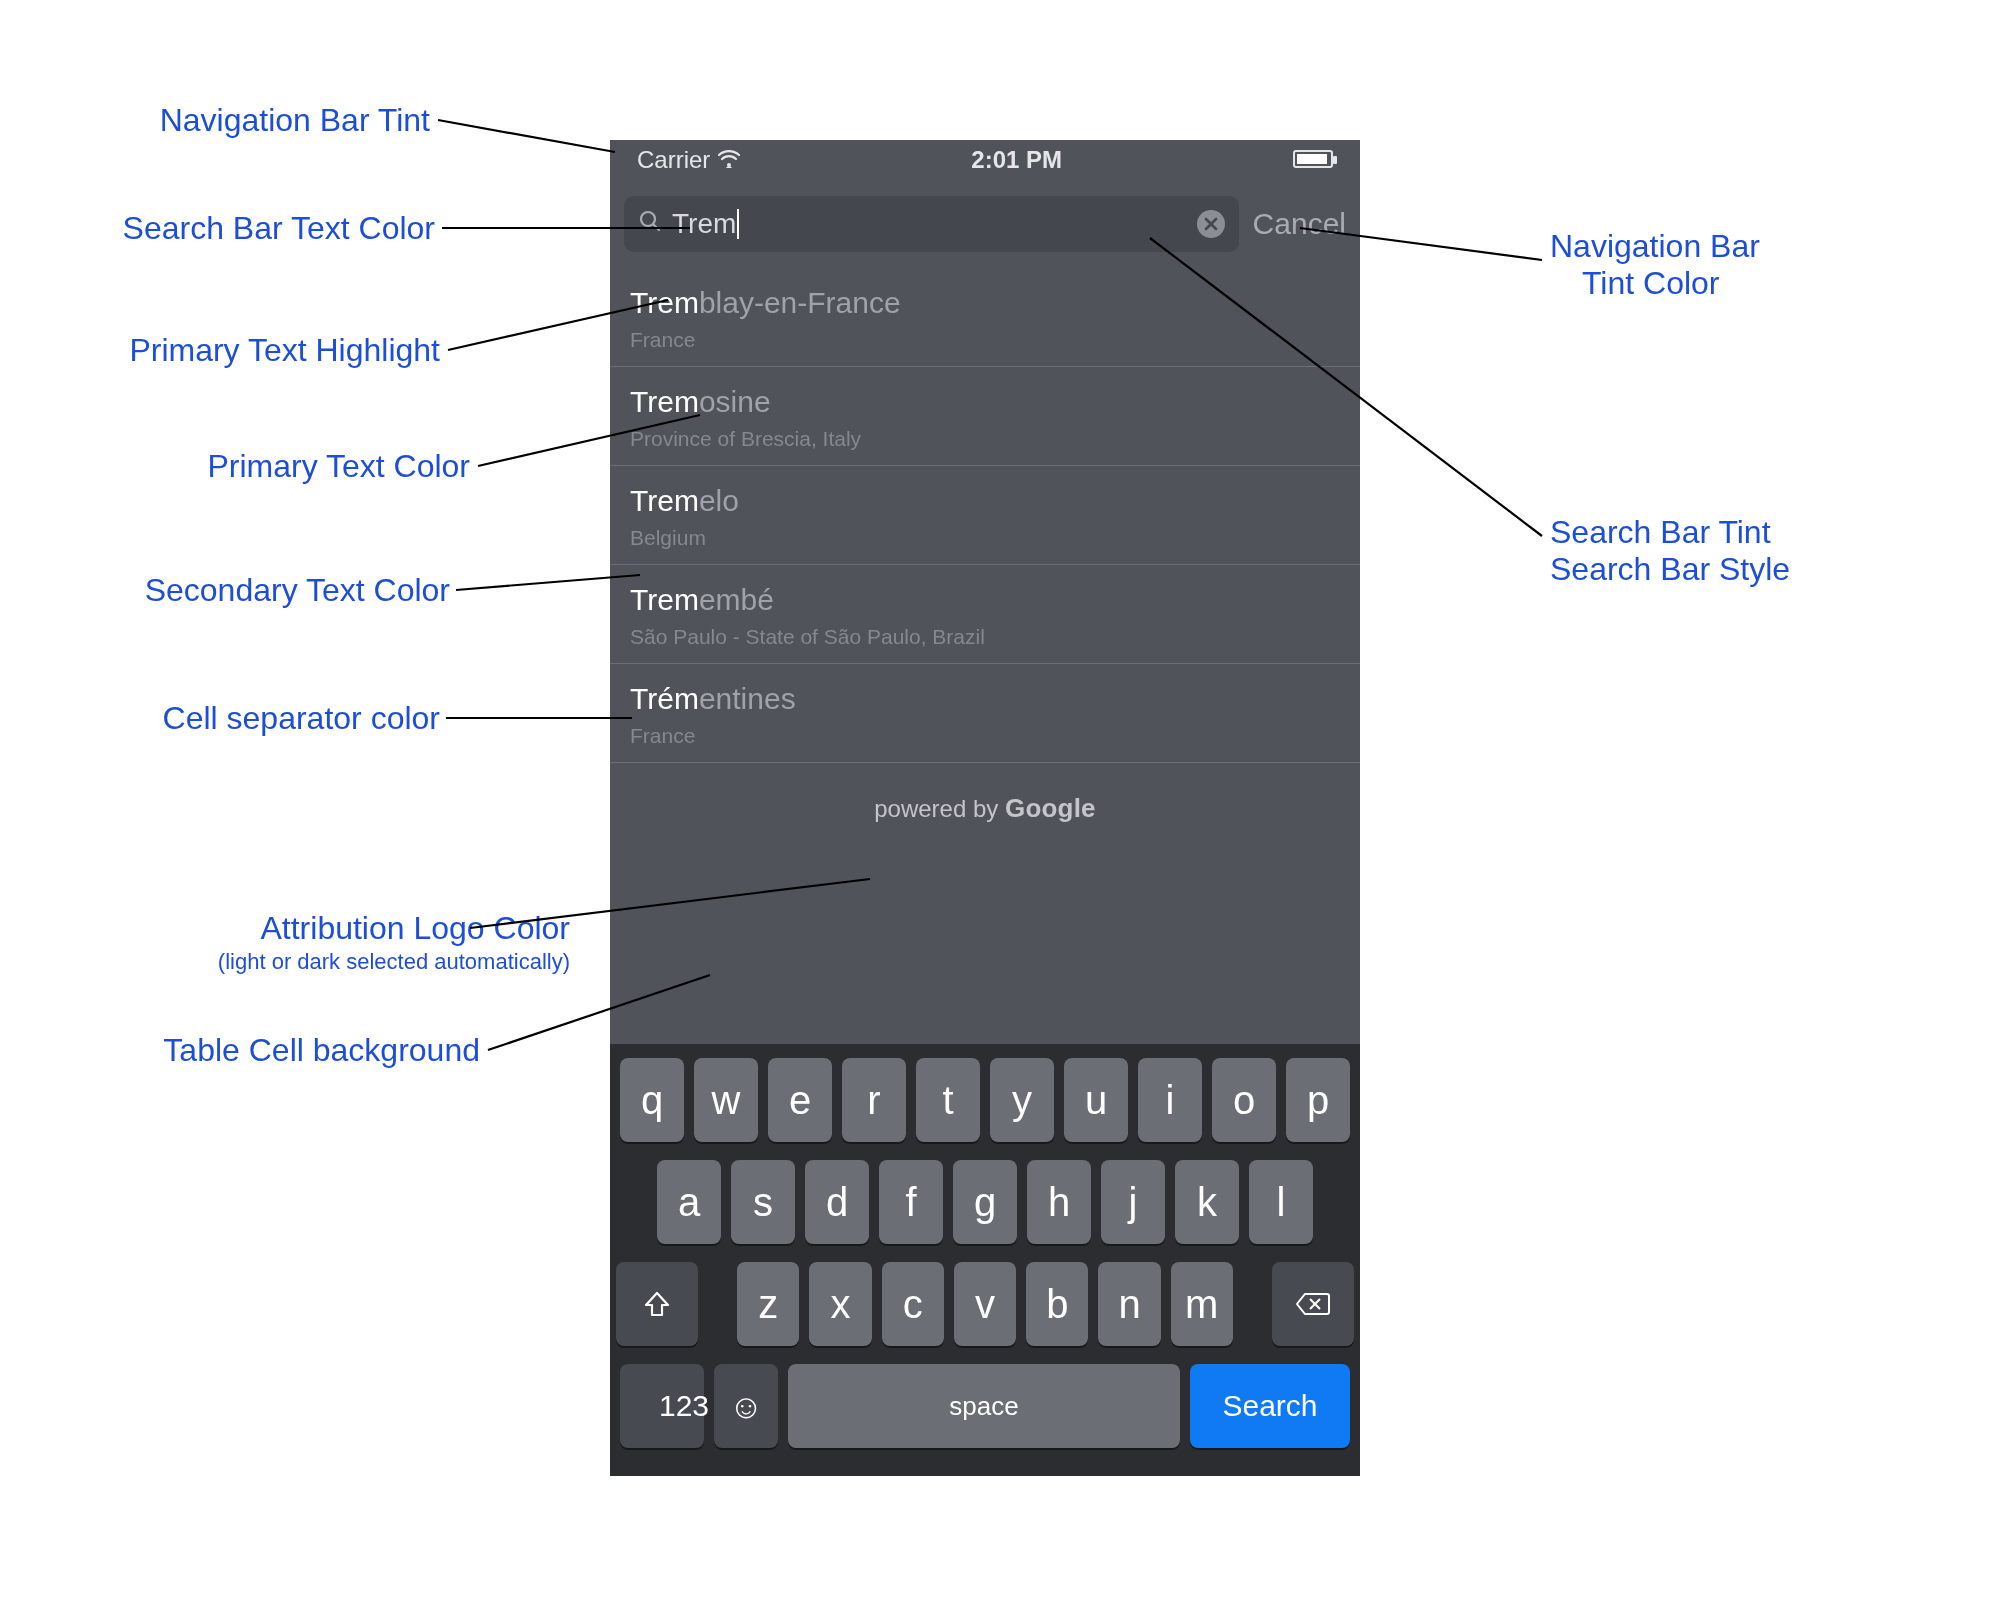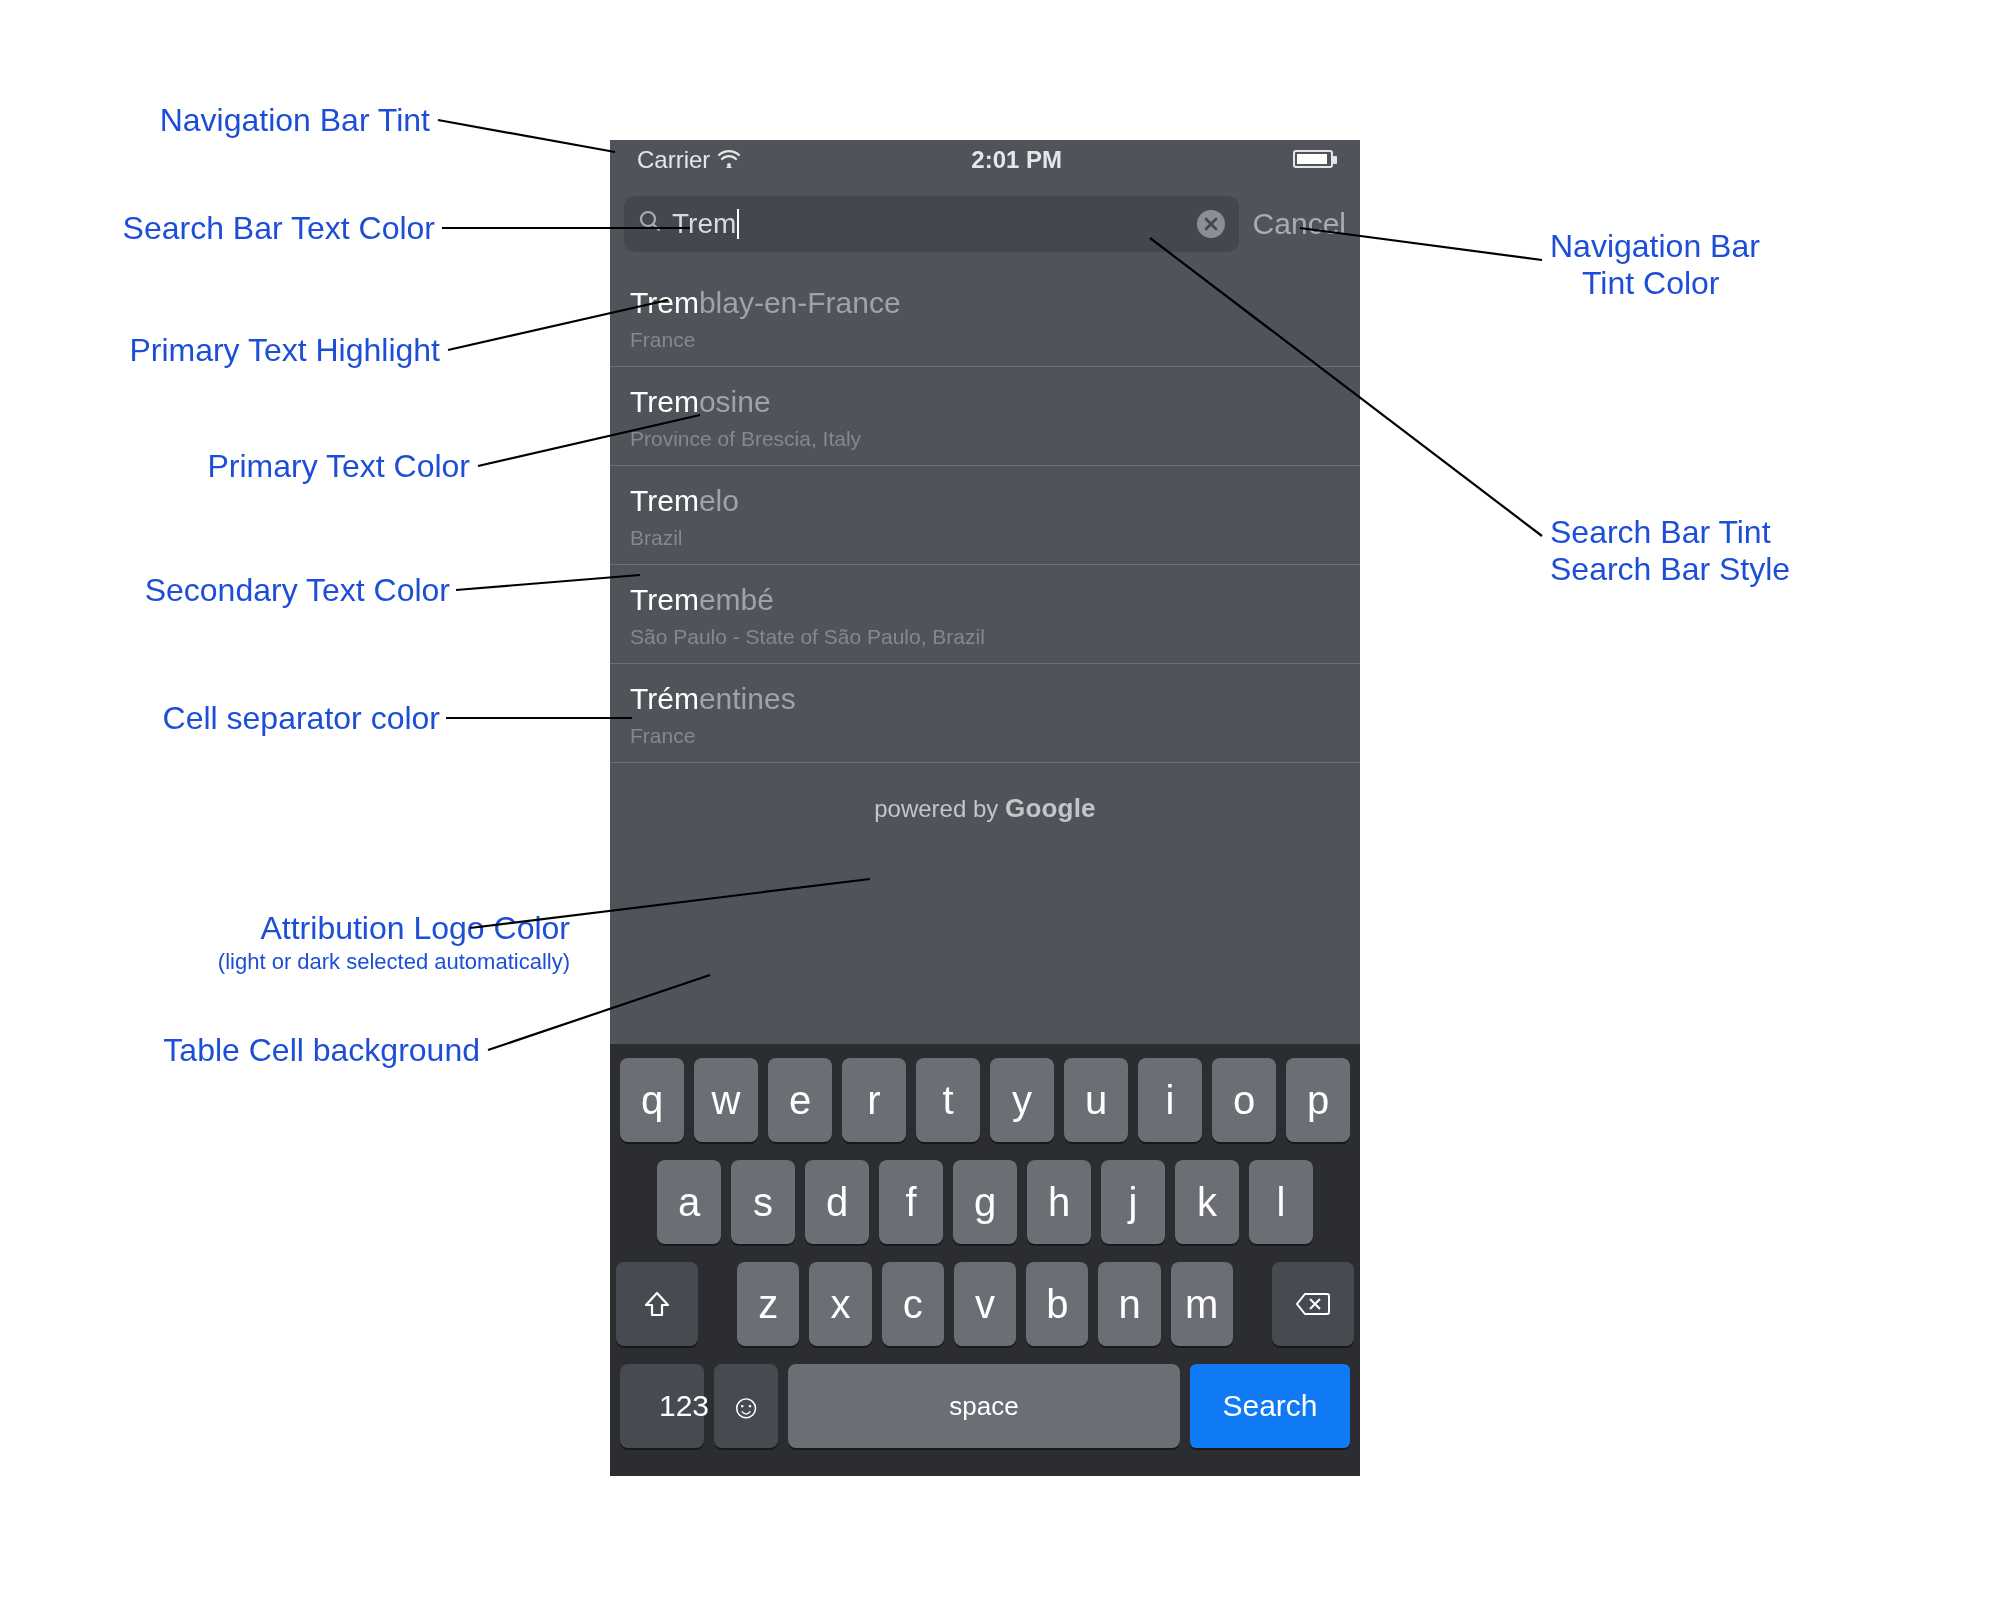--- a/index.html
+++ b/index.html
@@ -129,21 +129,21 @@
     display:flex; align-items:center; justify-content:center;
     font-size: 40px;
     box-shadow: 0 2px 0 rgba(0,0,0,.45);
   }
   .key.letter { width: 64px; }
   .key.special { background:#474a50; }
   .key.shift, .key.bksp { width: 84px; }
   .key.num { width: 84px; font-size:30px;padding-left:44px; }
   .key.emoji { width: 64px; font-size:34px; }
   .key.space { flex:1; font-size:26px;text-align:center; }
-  .key.search { background:#0f7af3; width:160px; font-size:30px;border-radius:6px; }
+  .key.search { background:#0f7af3; width:160px; font-size:30px; }
   .krow.bottom { padding: 0 4px; }
   .row3-pad { width: 20px; }
   
   .label {
     position:absolute;
     font-size: 32px;
     color: #1d4ed8;
     font-family: "Helvetica Neue", Arial, sans-serif;
     white-space: nowrap;
   }
@@ -205,21 +205,21 @@
       <div class="cell">
         <div class="primary"><span class="hl">Trem</span><span>blay-en-France</span></div>
         <div class="secondary">France</div>
       </div>
       <div class="cell">
         <div class="primary"><span class="hl">Trem</span><span>osine</span></div>
         <div class="secondary">Province of Brescia, Italy</div>
       </div>
       <div class="cell">
         <div class="primary"><span class="hl">Trem</span><span>elo</span></div>
-        <div class="secondary">Brazil</div>
+        <div class="secondary">Belgium</div>
       </div>
       <div class="cell">
         <div class="primary"><span class="hl">Trem</span><span>embé</span></div>
         <div class="secondary">São Paulo - State of São Paulo, Brazil</div>
       </div>
       <div class="cell">
         <div class="primary"><span class="hl">Trém</span><span>entines</span></div>
         <div class="secondary">France</div>
       </div>
 

